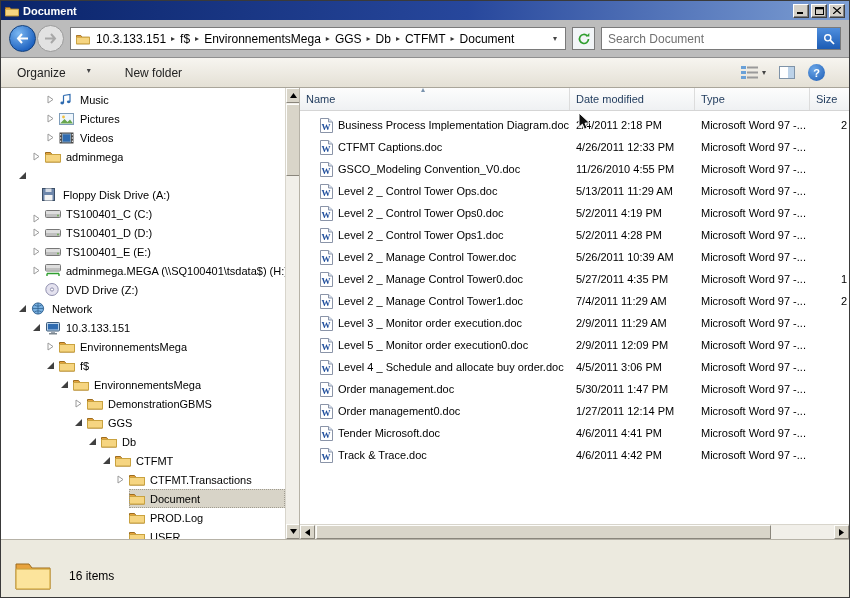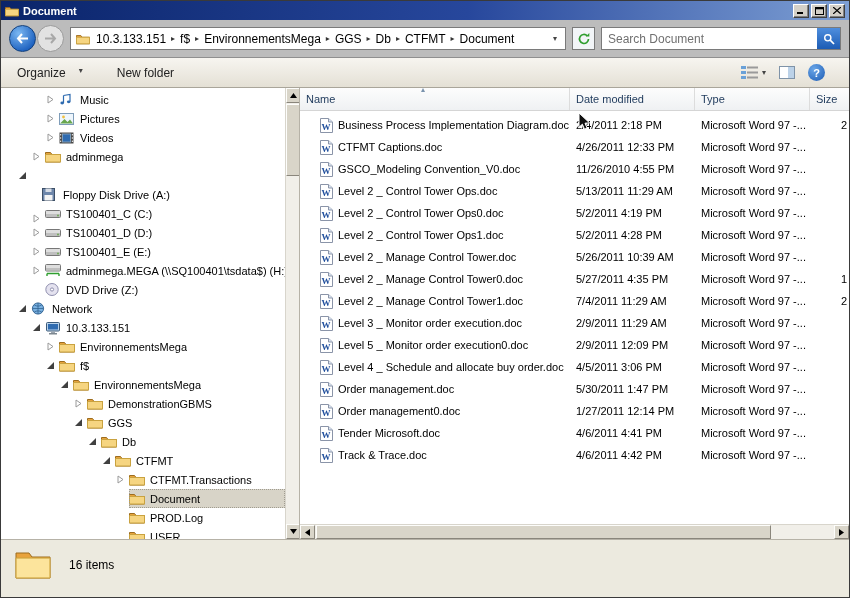--- a/index.html
+++ b/index.html
@@ -22,21 +22,21 @@
   .bc-item{padding:0 2px;white-space:nowrap}
   .bc-drop{margin-left:auto;font-size:8px;color:#444;padding:0 3px}
   .refreshbtn{width:23px;height:23px;background:#f2f5f8;border:1px solid #7a7a7a;display:flex;align-items:center;justify-content:center;flex:0 0 auto;box-sizing:border-box}
   .searchbox{width:240px;height:23px;background:#fff;border:1px solid #7a7a7a;display:flex;align-items:center;flex:0 0 auto;box-sizing:border-box}
   .search-input{flex:1;border:0;outline:0;padding:0 6px;font-family:"Liberation Sans",sans-serif;font-size:12px;color:#333;min-width:0}
   .search-input::placeholder{color:#707070;opacity:1}
   .search-btn{width:23px;height:21px;background:linear-gradient(#4e8ede,#1d5cb4);display:flex;align-items:center;justify-content:center;flex:0 0 auto}
 
   
   .cmdbar{position:absolute;left:0;top:57px;right:0;height:30px;background:linear-gradient(#f7f5f0,#e4e0d5);border-bottom:1px solid #a9a59a;display:flex;align-items:center;padding:0 10px;font-size:12px;color:#222;box-sizing:border-box}
-  .cmditem{display:flex;align-items:flex-start;gap:13px;margin-right:22px;padding:3px 6px}
+  .cmditem{display:flex;align-items:flex-start;gap:21px;margin-right:22px;padding:3px 6px}
   .caret{font-size:8px;color:#444}
   .cmd-right{margin-left:auto;display:flex;align-items:center;gap:13px;padding-right:14px}
   .viewsbtn{display:flex;align-items:center;gap:4px}
   .helpbtn{width:17px;height:17px;border-radius:50%;background:radial-gradient(circle at 35% 30%,#6aa6e8,#1d5cb4);color:#fff;font-weight:bold;font-size:11px;display:flex;align-items:center;justify-content:center}
 
   
   .main{position:absolute;left:0;top:87px;right:0;bottom:58px;background:#fff;overflow:hidden}
   .tree{position:absolute;left:0;top:0;width:284px;bottom:0;overflow:hidden;padding-top:2px;box-sizing:border-box}
   .trow{height:19px;display:flex;align-items:center;white-space:nowrap}
   .tarrow{width:13px;flex:0 0 13px;display:flex;align-items:center}
@@ -59,21 +59,21 @@
   .cell{box-sizing:border-box;padding-left:6px;white-space:nowrap;overflow:hidden;flex:0 0 auto}
   .cell.name{padding-left:20px;display:flex;align-items:center;gap:5px}
   .cell.size{text-align:right;padding-right:4px;padding-left:0}
   .docicon{display:flex;flex:0 0 auto}
   .hscroll{position:absolute;left:0;right:0;bottom:0;height:15px;background:#f1efe9;border-top:1px solid #d8d5cc;display:flex;align-items:center;box-sizing:border-box}
   .hbtn{width:15px;height:14px;background:#d9d5c9;border:1px solid;border-color:#fdfdfb #8a867c #8a867c #fdfdfb;display:flex;align-items:center;justify-content:center;flex:0 0 auto;box-sizing:border-box}
   .hthumb{width:455px;height:14px;background:#d9d5c9;border:1px solid;border-color:#fdfdfb #8a867c #8a867c #fdfdfb;margin-left:1px;box-sizing:border-box}
   .hspacer{flex:1}
 
   
-  .statusbar{position:absolute;left:0;bottom:0;right:0;height:58px;background:#eceadf;border-top:1px solid #b6b2a7;display:flex;align-items:flex-start;gap:18px;padding:9px 14px;box-sizing:border-box}
+  .statusbar{position:absolute;left:0;bottom:0;right:0;height:58px;background:#eceadf;border-top:1px solid #b6b2a7;display:flex;align-items:flex-start;gap:18px;padding:20px 14px;box-sizing:border-box}
   .status-text{margin-top:9px;font-size:12px}
 
   .cursor{position:absolute;left:577px;top:111px;z-index:50;pointer-events:none}
 </style>
 </head>
 <body>
 
 <div class="window">
 
   <div class="titlebar">

